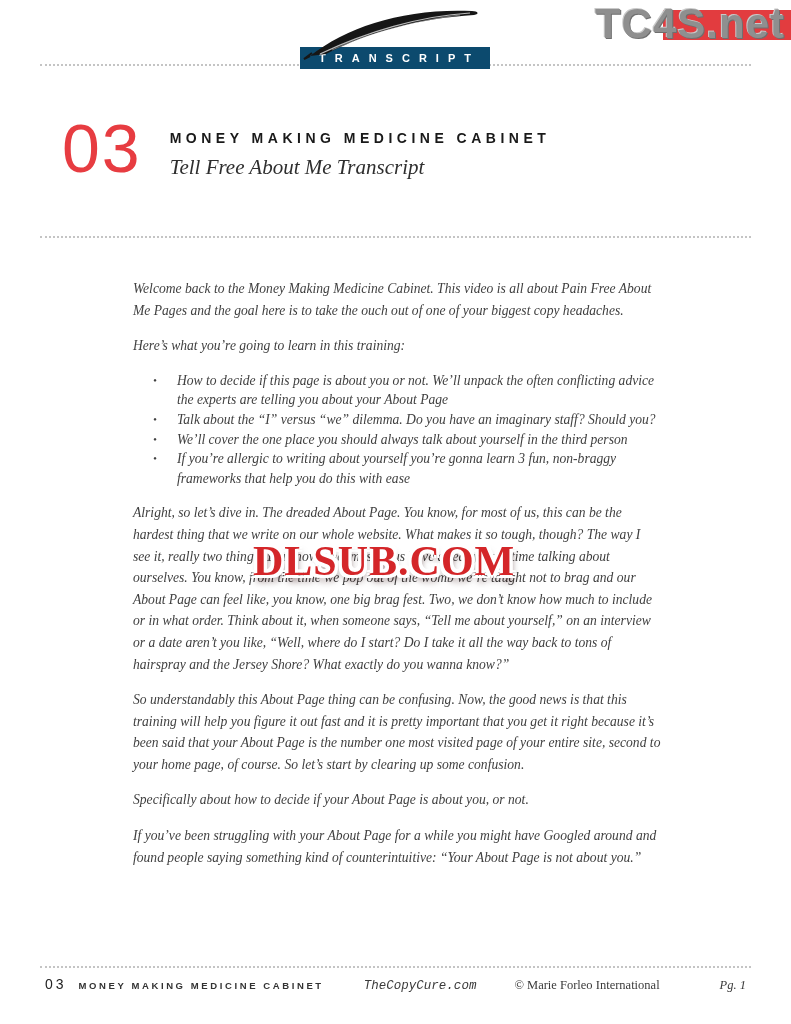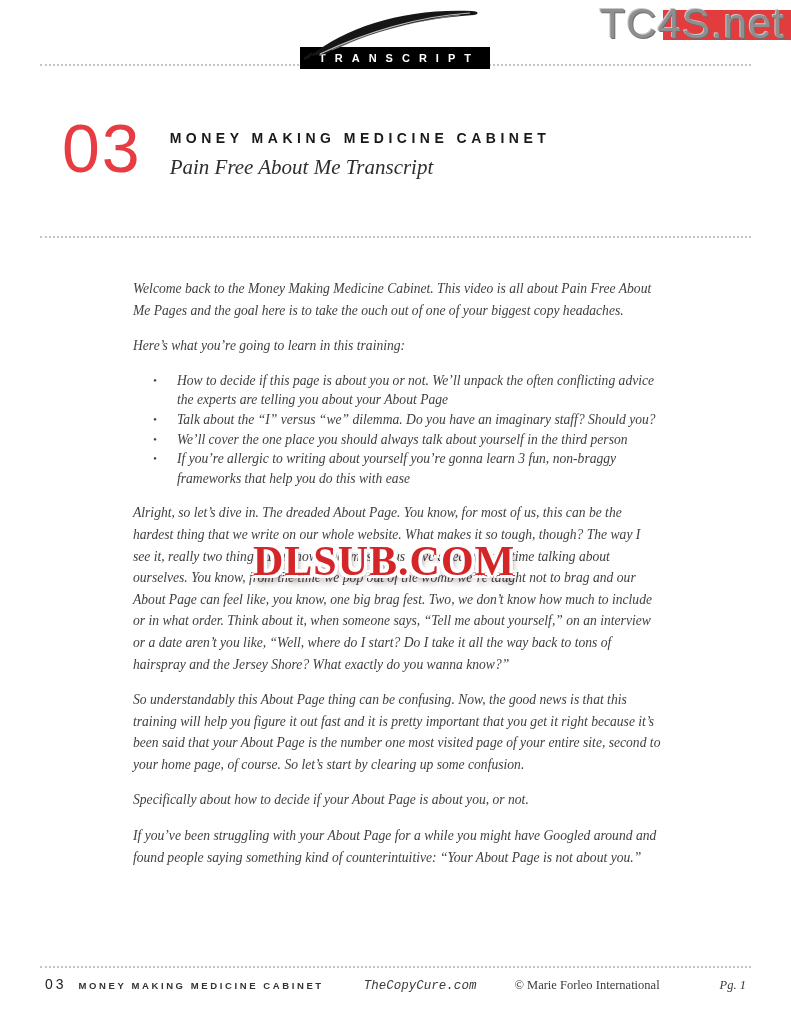--- a/index.html
+++ b/index.html
@@ -9,39 +9,39 @@
     background:#ffffff;
     overflow:hidden;
     font-family:"Liberation Serif", serif;
     color:#3d3d3d;
   }
 
   
   .wm-tc4s {
     position:absolute; top:0px; right:6px; z-index:5;
     font-family:"Liberation Sans", sans-serif;
-    font-weight:normal; font-size:42px; letter-spacing:1px;
+    font-weight:bold; font-size:42px; letter-spacing:1px;
     color:#8f8f8f;
     text-shadow:1px 1px 0 #6f6f6f, -1px -1px 0 #c9c9c9;
   }
   .wm-tc4s-red {
     position:absolute; top:10px; right:0; width:128px; height:30px;
     background:#e23c3f; z-index:4;
   }
 
   
   .dotted { position:absolute; left:40px; right:40px; border-top:2px dotted #c4c4c4; }
   .dotted-top    { top:64px;  z-index:1; }
   .dotted-header { top:236px; }
   .dotted-footer { top:966px; }
 
   
   .banner {
     position:absolute; left:300px; top:47px; width:190px; height:22px;
-    background:#000000; z-index:2;
+    background:#0c4a6e; z-index:2;
     display:flex; align-items:center; justify-content:center;
   }
   .banner span {
     font-family:"Liberation Sans", sans-serif;
     color:#ffffff; font-size:11px; font-weight:bold;
     letter-spacing:9px; text-indent:9px;
   }
   .quill { position:absolute; left:302px; top:4px; z-index:3; }
 
   
@@ -125,21 +125,21 @@
       <path d="M18 50 C 64 28, 118 12, 168 9" stroke="#ffffff" stroke-width="1.2" fill="none" opacity="0.7"></path>
       <path d="M30 46 C 70 28, 116 16, 158 11" stroke="#ffffff" stroke-width="0.8" fill="none" opacity="0.5"></path>
       <path d="M8 52 L 2 55 L 10 49" stroke="#161616" stroke-width="2" fill="none"></path>
     </svg>
   </div>
 
   <div class="hdr">
     <div class="hdr-num">03</div>
     <div class="hdr-txt">
       <div class="hdr-title">MONEY MAKING MEDICINE CABINET</div>
-      <div class="hdr-sub">Pain Free About Me Transcript</div>
+      <div class="hdr-sub">Tell Free About Me Transcript</div>
     </div>
   </div>
 
   <div class="dotted dotted-header"></div>
 
   <div class="content">
     <p>Welcome back to the Money Making Medicine Cabinet. This video is all about Pain Free About Me Pages and the goal here is to take the ouch out of one of your biggest copy headaches.</p>
     <p>Here’s what you’re going to learn in this training:</p>
     <ul class="bullets">
       <li>How to decide if this page is about you or not. We’ll unpack the often conflicting advice the experts are telling you about your About Page</li>

